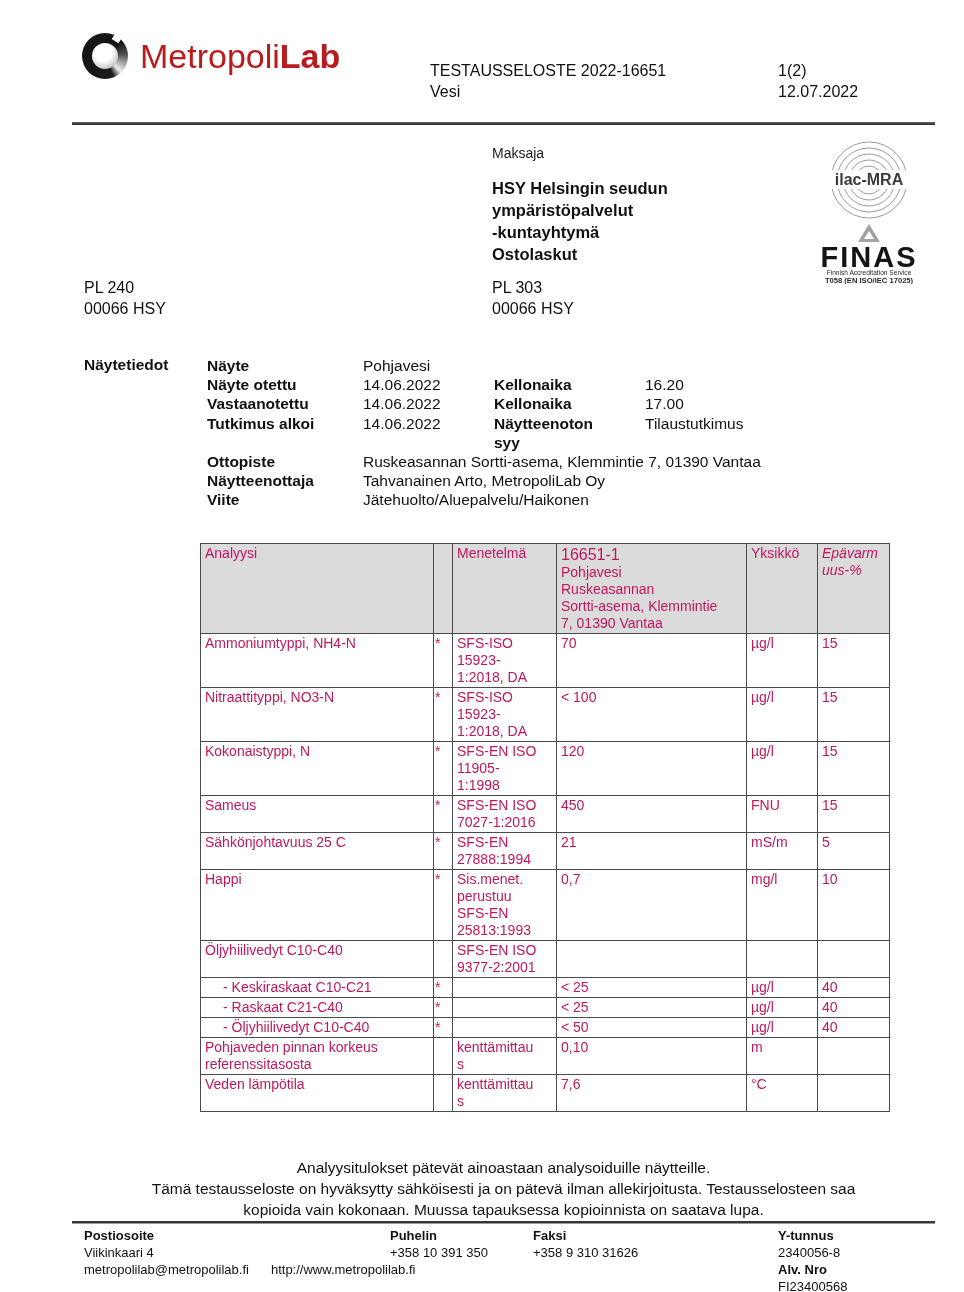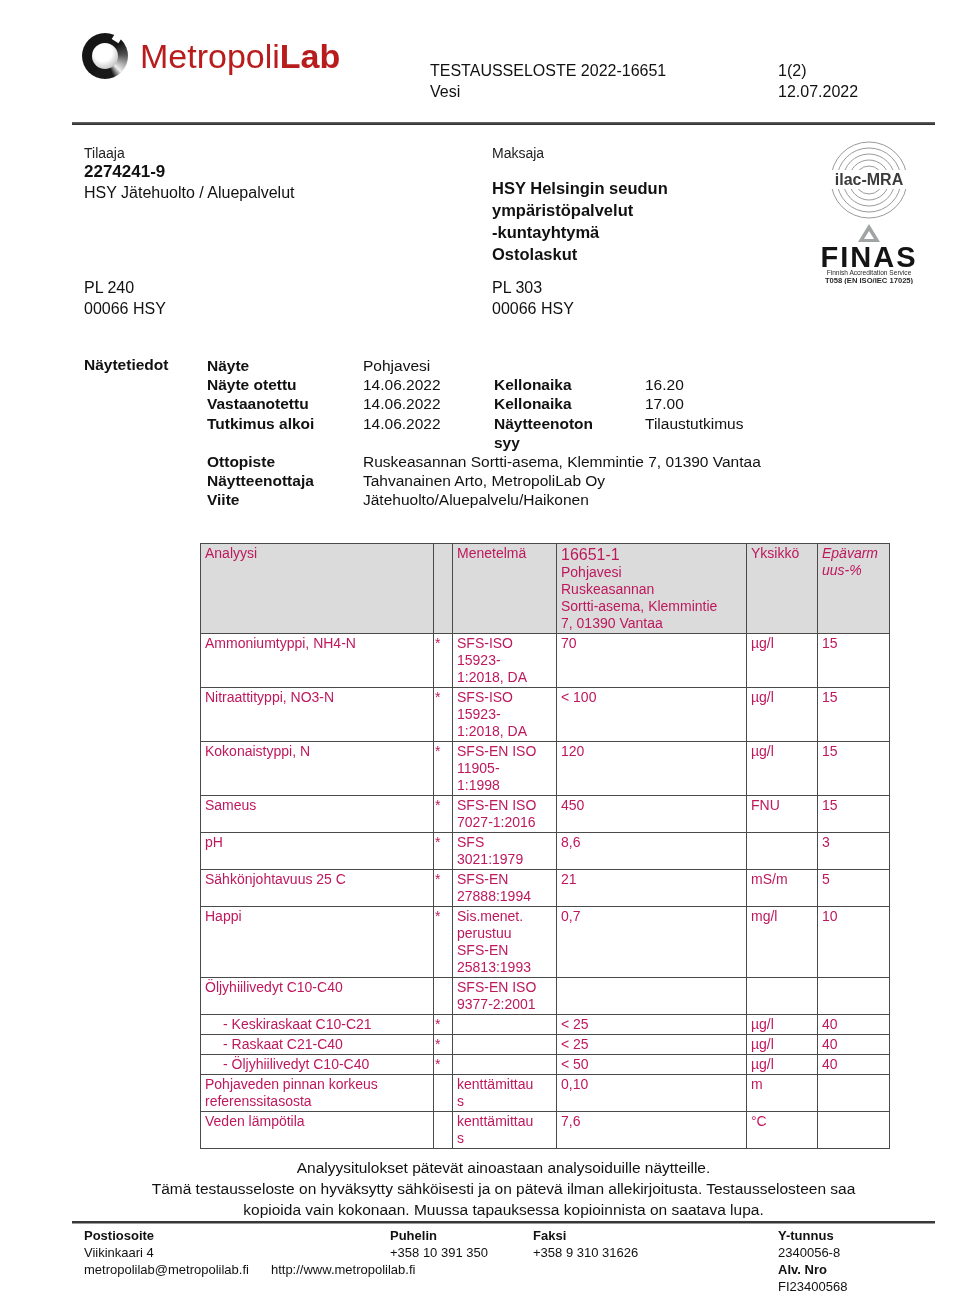--- a/index.html
+++ b/index.html
@@ -78,25 +78,20 @@
   <div class="title-block">
     <div>TESTAUSSELOSTE 2022-16651</div>
     <div>Vesi</div>
   </div>
   <div class="page-block">
     <div>1(2)</div>
     <div>12.07.2022</div>
   </div>
   <div class="rule rule-top"></div>
 
-  <div class="tilaaja">
-    <div class="party-label">Tilaaja</div>
-    <div class="customer-id">2274241-9</div>
-    <div class="party-name">HSY Jätehuolto / Aluepalvelut</div>
-  </div>
   <div class="address address-tilaaja">PL 240
 00066 HSY</div>
 
   <div class="maksaja">
     <div class="party-label">Maksaja</div>
     <div class="maksaja-name">HSY Helsingin seudun
 ympäristöpalvelut
 -kuntayhtymä
 Ostolaskut</div>
   </div>
@@ -229,30 +224,20 @@
           <td>Sameus</td>
           <td class="col-star">*</td>
           <td>
             <div class="method-inner">SFS-EN ISO 7027-1:2016</div>
           </td>
           <td>450</td>
           <td>FNU</td>
           <td>15</td>
         </tr>
         <tr>
-          <td>pH</td>
-          <td class="col-star">*</td>
-          <td>
-            <div class="method-inner">SFS 3021:1979</div>
-          </td>
-          <td>8,6</td>
-          <td></td>
-          <td>3</td>
-        </tr>
-        <tr>
           <td>Sähkönjohtavuus 25 C</td>
           <td class="col-star">*</td>
           <td>
             <div class="method-inner">SFS-EN 27888:1994</div>
           </td>
           <td>21</td>
           <td>mS/m</td>
           <td>5</td>
         </tr>
         <tr>

